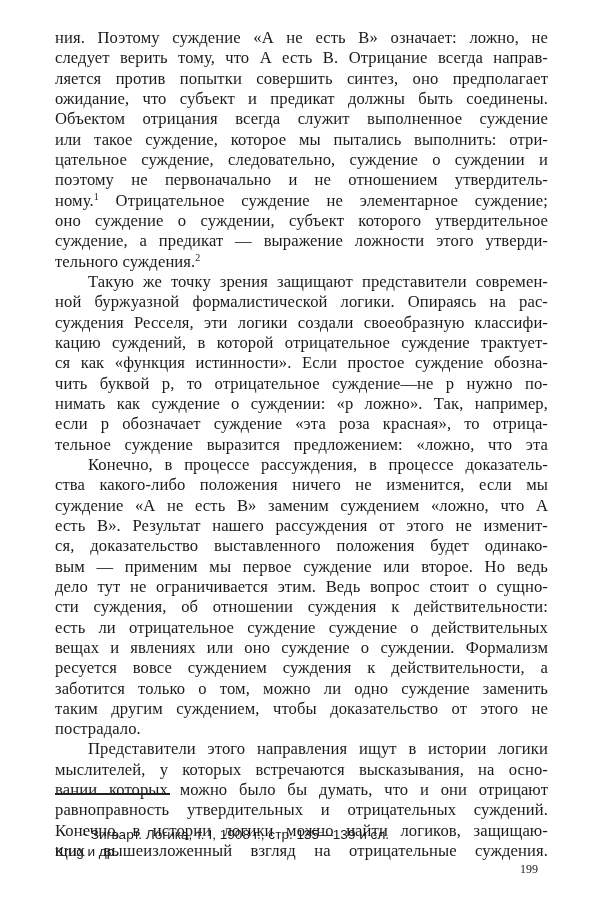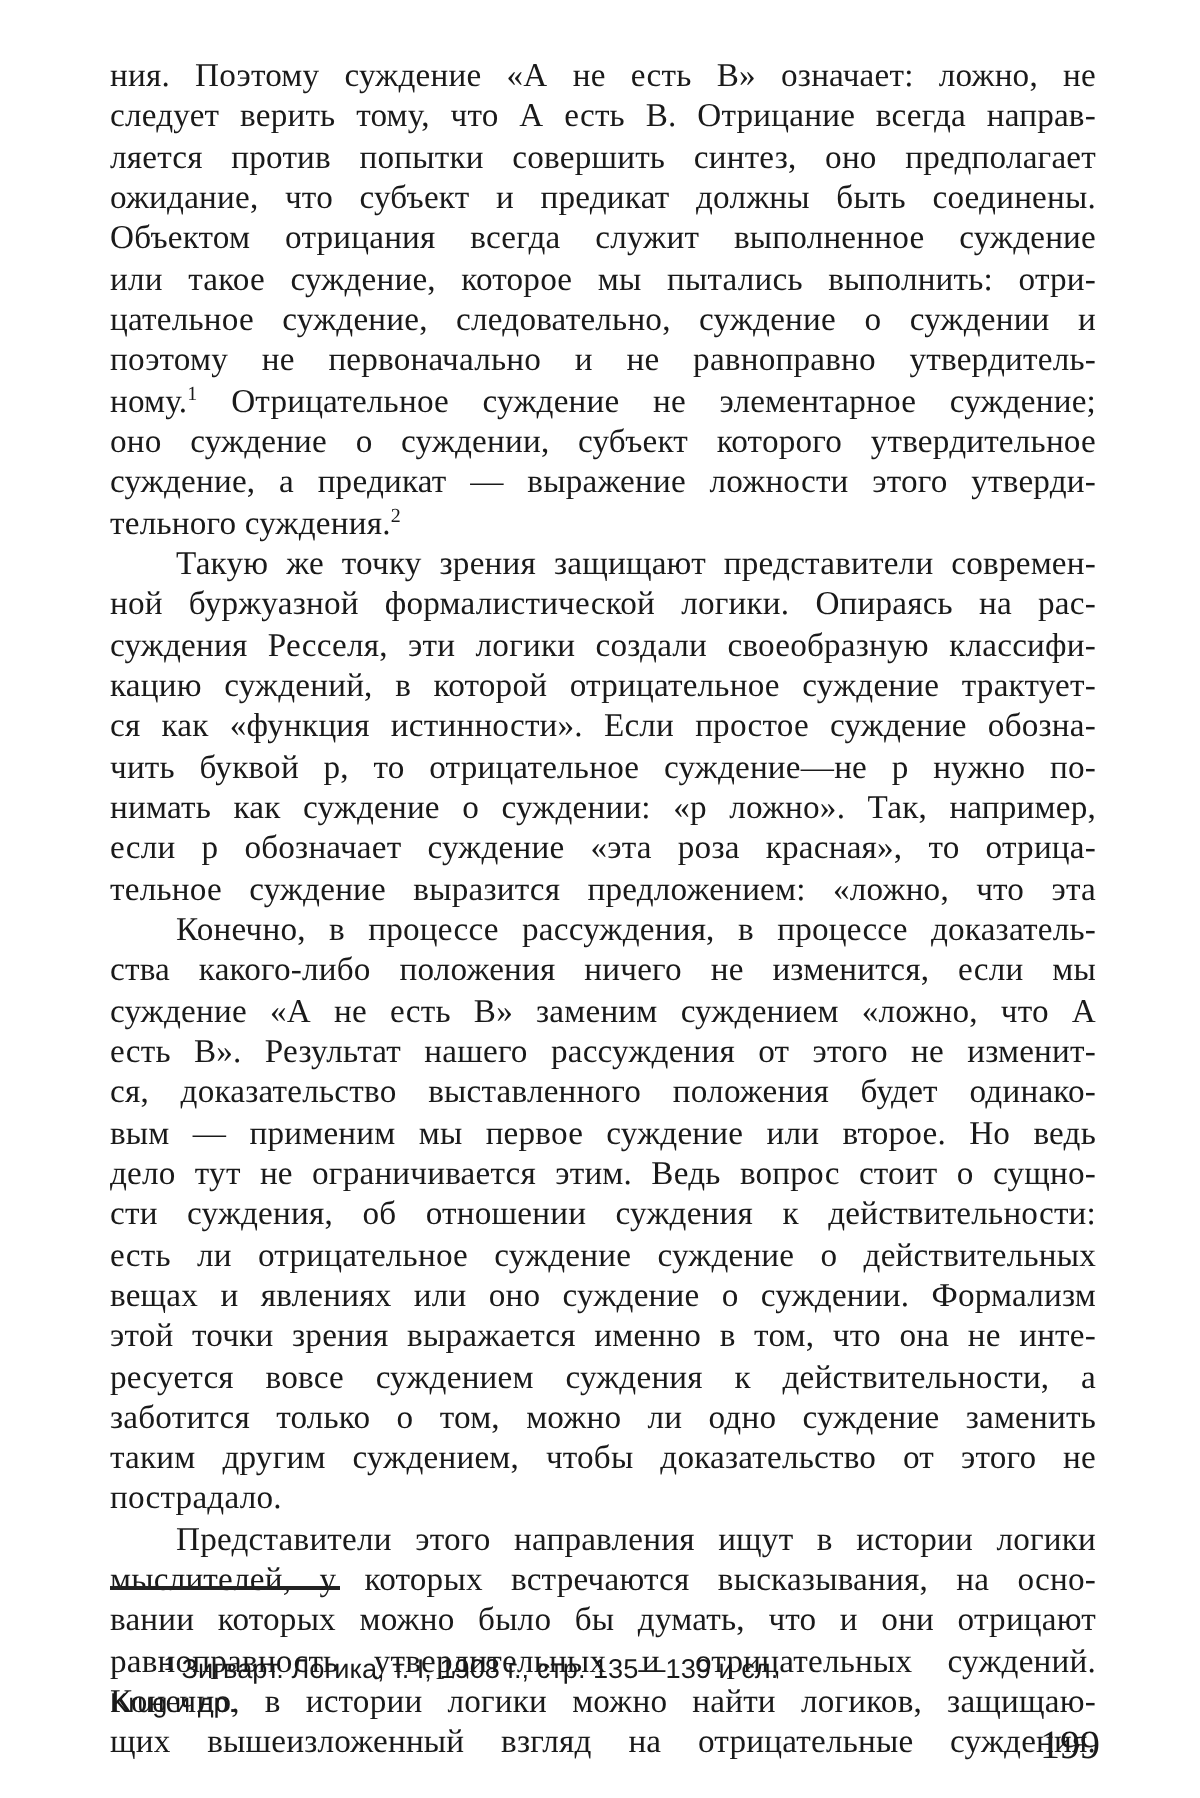--- a/index.html
+++ b/index.html
@@ -17,35 +17,35 @@
   .line.indent { padding-left: 33px; }
   .line.last { text-align-last: left; }
   sup { font-size: 10px; line-height: 0; vertical-align: 6px; }
   .rule { position: absolute; left: 55px; top: 793px; width: 115px; height: 1.5px; background: #222; }
   .footnotes { position: absolute; left: 55px; top: 800px; width: 493px; margin-top: 27px; }
   .fn { display: block; height: 16.5px; line-height: 16.5px; font-size: 13.6px; white-space: nowrap;
         font-family: "Liberation Sans", "DejaVu Sans", sans-serif; }
   .fn.indent { padding-left: 27px; }
   .fn.justify { text-align: justify; text-align-last: justify; }
   .fn sup { font-size: 9px; vertical-align: 4px; }
-  .page-number { position: absolute; left: 520px; top: 862px; font-size: 20px; }
+  .page-number { position: absolute; left: 520px; top: 862px; font-size: 12px; }
 </style>
 </head>
 <body>
 
 <div class="page">
   <div class="body-text">
     <span class="line">ния. Поэтому  суждение  «А не есть В»  означает: ложно, не</span>
     <span class="line">следует верить тому, что А есть В. Отрицание всегда направ-</span>
     <span class="line">ляется против попытки совершить синтез, оно предполагает</span>
     <span class="line">ожидание, что субъект и предикат должны быть соединены.</span>
     <span class="line">Объектом отрицания всегда служит выполненное суждение</span>
     <span class="line">или такое суждение, которое мы пытались выполнить: отри-</span>
     <span class="line">цательное суждение, следовательно, суждение о суждении и</span>
-    <span class="line">поэтому не первоначально и не равноправно утвердитель-</span>
+    <span class="line">поэтому не первоначально и не отношением утвердитель-</span>
     <span class="line"><span>ному.</span><sup>1</sup><span> Отрицательное суждение не элементарное суждение;</span></span>
     <span class="line">оно суждение о суждении, субъект которого утвердительное</span>
     <span class="line">суждение, а предикат — выражение ложности этого утверди-</span>
     <span class="line last"><span>тельного суждения.</span><sup>2</sup></span>
     <span class="line indent">Такую же точку зрения защищают представители современ-</span>
     <span class="line">ной буржуазной формалистической логики. Опираясь на рас-</span>
     <span class="line">суждения Ресселя, эти логики создали своеобразную классифи-</span>
     <span class="line">кацию суждений, в которой отрицательное суждение трактует-</span>
     <span class="line">ся как «функция истинности». Если простое суждение обозна-</span>
     <span class="line">чить буквой р, то отрицательное суждение—не р нужно по-</span>
@@ -55,21 +55,20 @@
     <span class="line indent">Конечно, в процессе рассуждения, в процессе доказатель-</span>
     <span class="line">ства какого-либо положения ничего не изменится, если мы</span>
     <span class="line">суждение «А не есть В» заменим суждением «ложно, что А</span>
     <span class="line">есть В». Результат нашего рассуждения от этого не изменит-</span>
     <span class="line">ся, доказательство выставленного положения будет одинако-</span>
     <span class="line">вым — применим мы первое суждение или второе. Но ведь</span>
     <span class="line">дело тут не ограничивается этим. Ведь вопрос стоит о сущно-</span>
     <span class="line">сти суждения, об отношении суждения к действительности:</span>
     <span class="line">есть ли отрицательное суждение суждение о действительных</span>
     <span class="line">вещах и явлениях или оно суждение о суждении. Формализм</span>
-    <span class="line">этой точки зрения выражается именно в том, что она не инте-</span>
     <span class="line">ресуется вовсе суждением суждения к действительности, а</span>
     <span class="line">заботится только о том, можно ли одно суждение заменить</span>
     <span class="line">таким другим суждением, чтобы доказательство от этого не</span>
     <span class="line last">пострадало.</span>
     <span class="line indent">Представители этого направления ищут в истории логики</span>
     <span class="line">мыслителей, у которых встречаются высказывания, на осно-</span>
     <span class="line">вании которых можно было бы думать, что и они отрицают</span>
     <span class="line">равноправность утвердительных и отрицательных суждений.</span>
     <span class="line">Конечно, в истории логики можно найти логиков, защищаю-</span>
     <span class="line">щих вышеизложенный взгляд на отрицательные суждения.</span>

